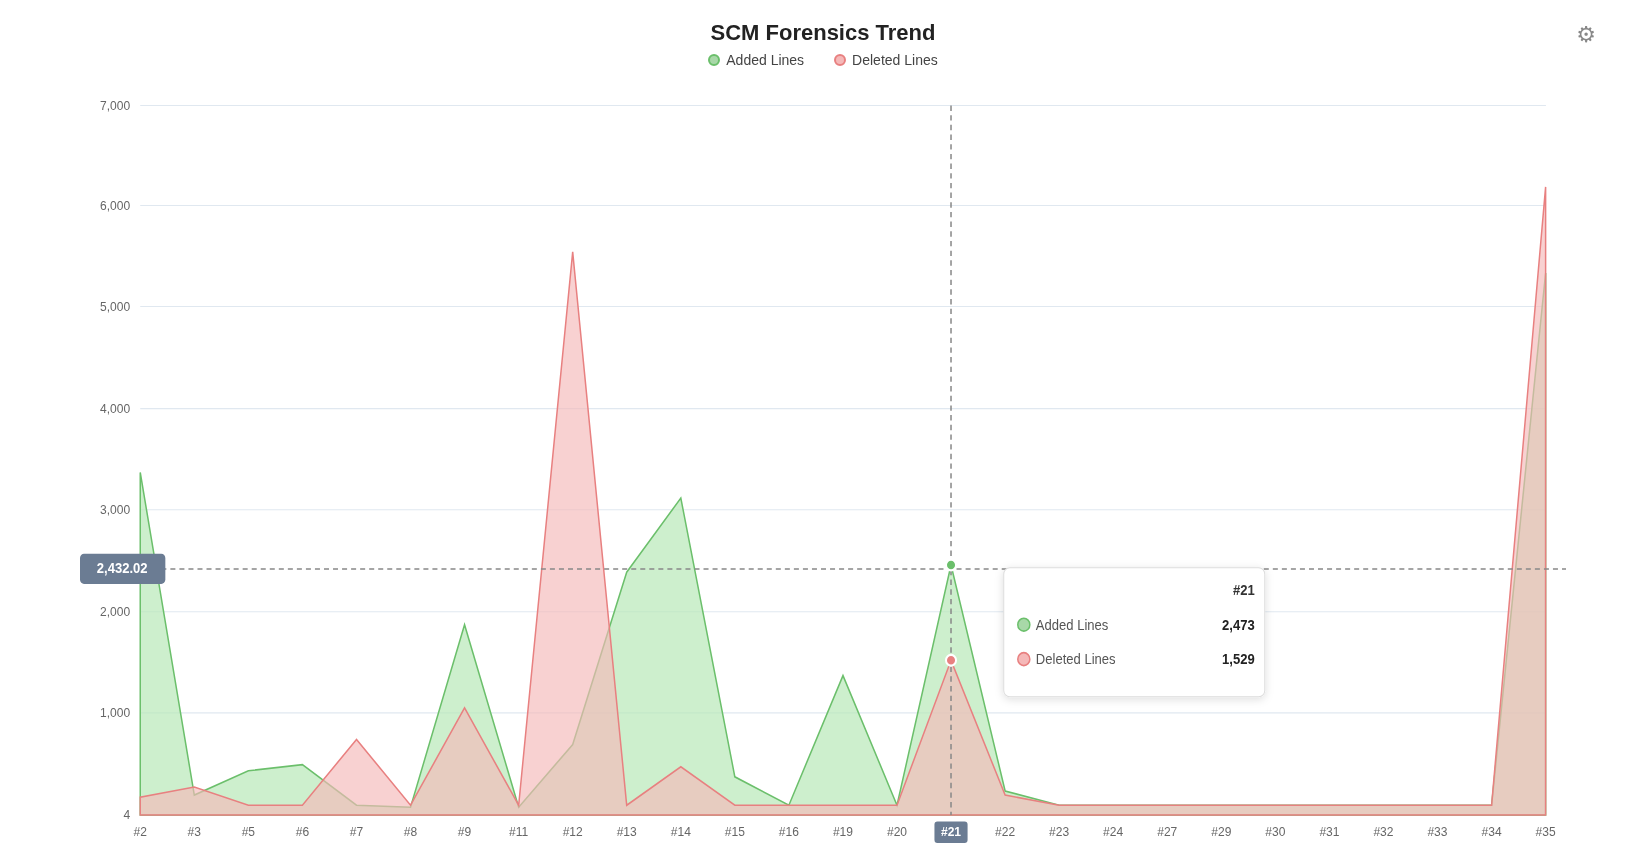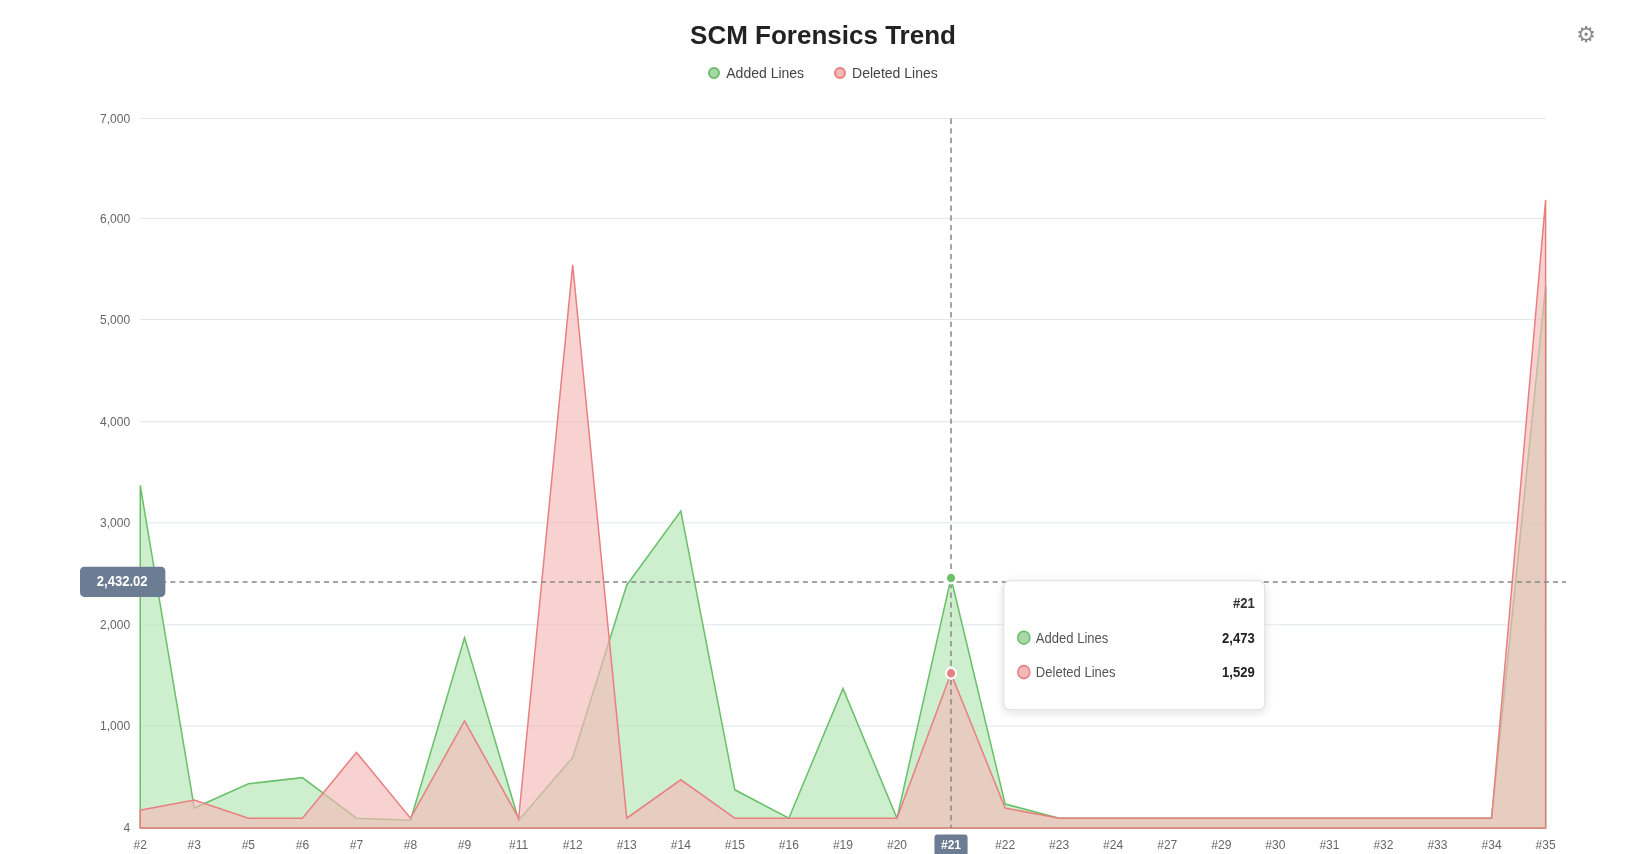--- a/index.html
+++ b/index.html
@@ -11,24 +11,24 @@
       overflow: hidden;
     }
     .chart-container {
       position: relative;
       width: 1626px;
       height: 854px;
       padding: 20px 60px 60px 80px;
     }
     .chart-title {
       text-align: center;
-      font-size: 26px;
+      font-size: 22px;
       font-weight: 700;
       color: #222;
-      margin-bottom: 14px;
+      margin-bottom: 6px;
     }
     .chart-legend {
       display: flex;
       justify-content: center;
       gap: 30px;
       margin-bottom: 16px;
       font-size: 14px;
       color: #444;
     }
     .legend-item {

